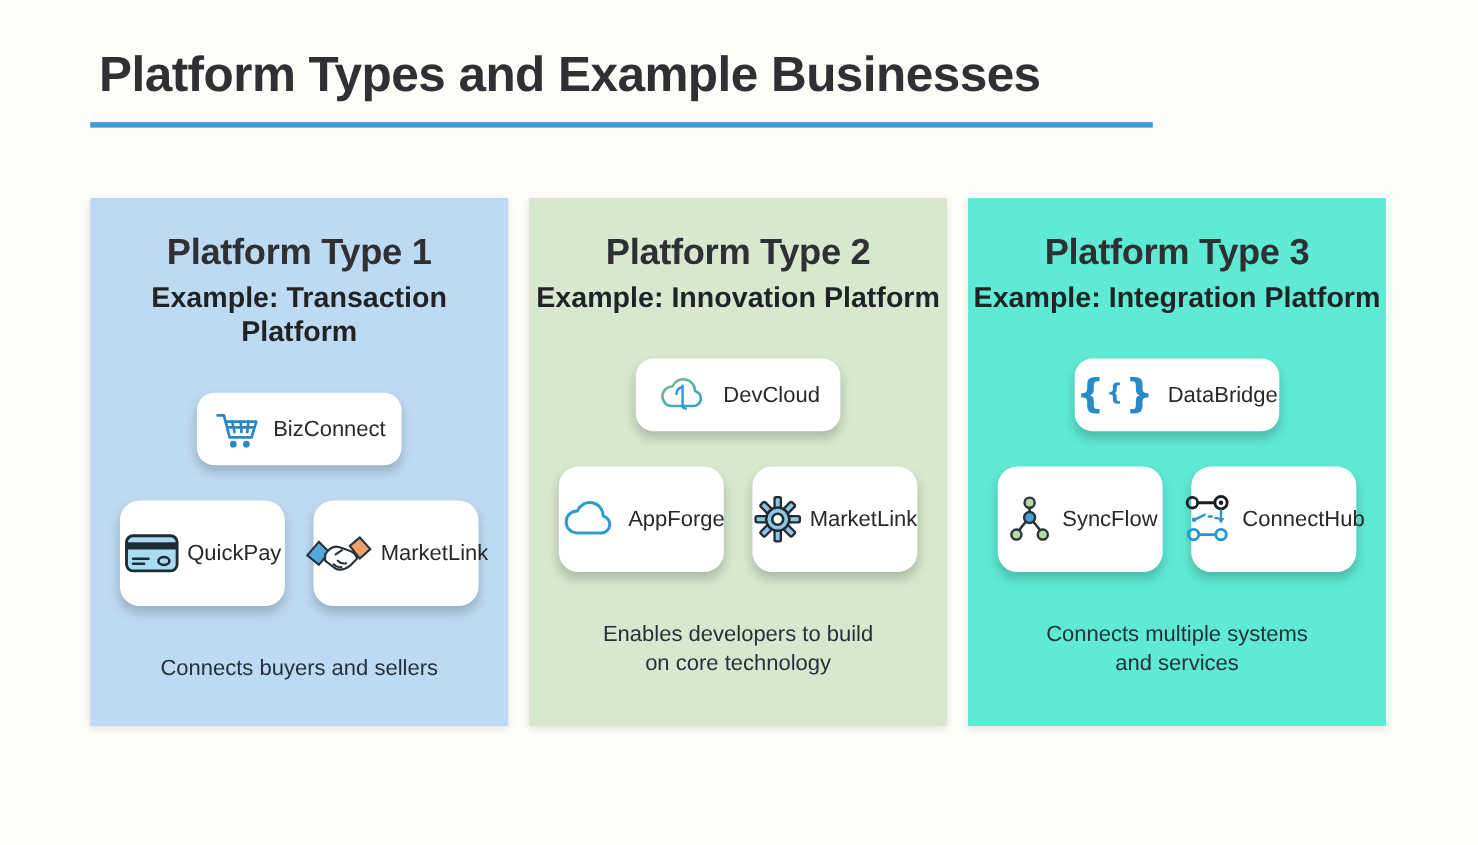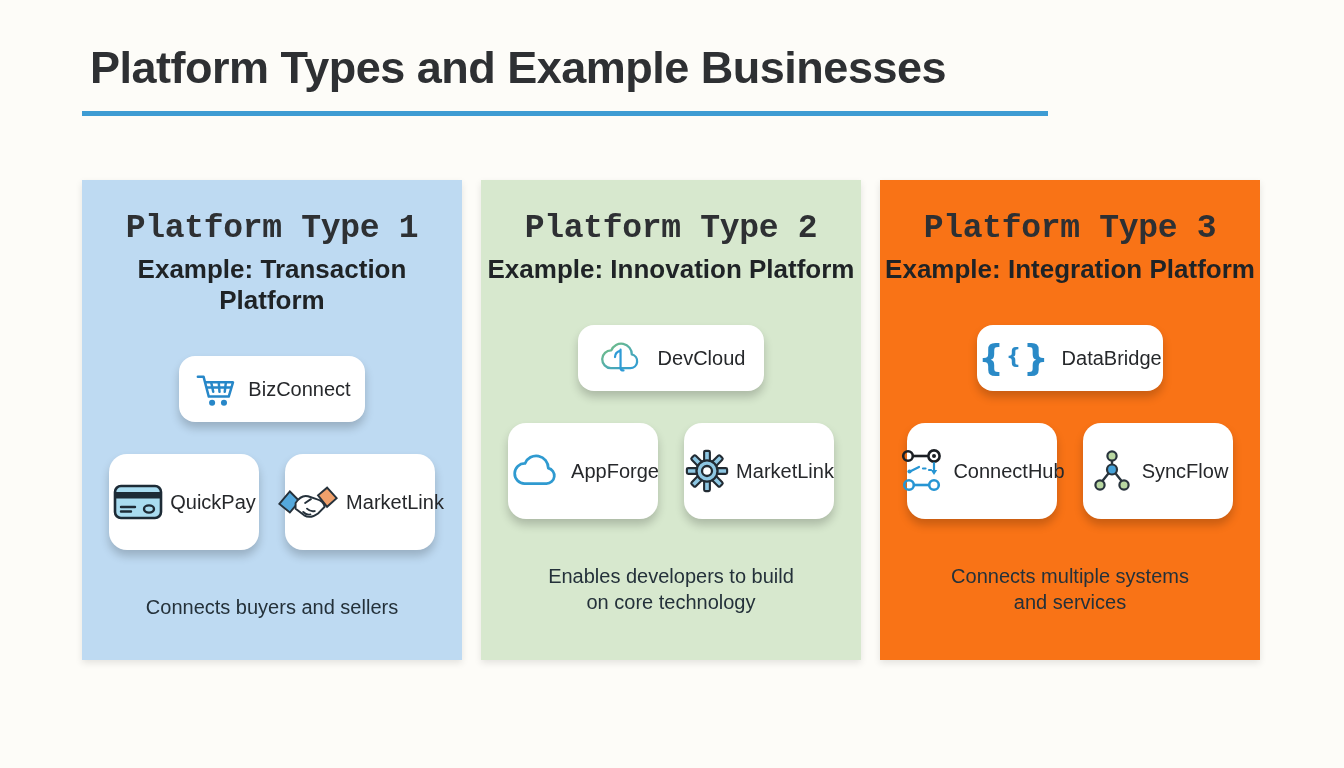--- a/index.html
+++ b/index.html
@@ -24,21 +24,20 @@
   }
   .column {
     width: 380px; height: 480px;
     box-sizing: border-box; padding-top: 30px;
     box-shadow: 0 3px 7px rgba(0,0,0,0.10);
     text-align: center;
   }
   .col-title {
     margin: 0; font-size: 33px; font-weight: 800; color: #2e3033;
     letter-spacing: -0.3px;
-    font-family: Liberation Mono, monospace;
   }
   .col-subtitle {
     margin: 7px 0 0 0; font-size: 26px; font-weight: 600; color: #1f2326;
   }
   .card {
     background: #ffffff;
     box-shadow: 0 6px 10px rgba(0,0,0,0.20);
   }
   .card.featured {
     width: 186px; height: 66px; margin: 40px auto 0 auto;
@@ -171,34 +170,48 @@
           </svg>
         </span>
         <span class="card-label">MarketLink</span>
       </div>
     </div>
 
     <p class="caption">Enables developers to build
 on core technology</p>
   </section>
 
-  <section class="column" style="background: #f97316;">
+  <section class="column" style="background: #5eead4;">
     <h2 class="col-title">Platform Type 3</h2>
     <p class="col-subtitle">Example: Integration Platform</p>
 
     <div class="card featured">
       <span class="braces">
           <span class="bo">{</span>
           <span class="bi">{</span>
           <span class="bo">}</span>
         </span>
       <span class="card-label">DataBridge</span>
     </div>
 
     <div class="card-row">
+      <div class="card small">
+        <span class="icon">
+          <svg width="48" height="46" viewBox="0 0 48 46">
+            <g stroke="#29343d" stroke-width="2.4" fill="none">
+              <path d="M24 21 V8 M24 21 L12 36 M24 21 L36 36"></path>
+            </g>
+            <circle cx="24" cy="8" r="4.6" fill="#b9d8a2" stroke="#29343d" stroke-width="2.2"></circle>
+            <circle cx="12" cy="37" r="4.6" fill="#b9d8a2" stroke="#29343d" stroke-width="2.2"></circle>
+            <circle cx="36" cy="37" r="4.6" fill="#b9d8a2" stroke="#29343d" stroke-width="2.2"></circle>
+            <circle cx="24" cy="21.5" r="5" fill="#45a1d8" stroke="#29343d" stroke-width="2.2"></circle>
+          </svg>
+        </span>
+        <span class="card-label">SyncFlow</span>
+      </div>
       <div class="card small">
         <span class="icon">
           <svg width="48" height="46" viewBox="0 0 48 46">
             <g stroke="#1b1f24" stroke-width="2.6" fill="none">
               <circle cx="9" cy="8" r="4.8"></circle>
               <path d="M14 8 H29"></path>
               <circle cx="35" cy="8" r="5.6"></circle>
             </g>
             <circle cx="35" cy="8" r="2" fill="#1b1f24"></circle>
             <g stroke="#2695d3" stroke-width="2.2" fill="none" stroke-linecap="round">
@@ -211,33 +224,19 @@
             <polygon points="31.8,22 38.2,22 35,27" fill="#2695d3"></polygon>
             <g stroke="#2695d3" stroke-width="2.6" fill="none">
               <circle cx="10" cy="37" r="4.8"></circle>
               <path d="M15 37 H30"></path>
               <circle cx="35" cy="37" r="4.8"></circle>
             </g>
           </svg>
         </span>
         <span class="card-label">ConnectHub</span>
       </div>
-      <div class="card small">
-        <span class="icon">
-          <svg width="48" height="46" viewBox="0 0 48 46">
-            <g stroke="#29343d" stroke-width="2.4" fill="none">
-              <path d="M24 21 V8 M24 21 L12 36 M24 21 L36 36"></path>
-            </g>
-            <circle cx="24" cy="8" r="4.6" fill="#b9d8a2" stroke="#29343d" stroke-width="2.2"></circle>
-            <circle cx="12" cy="37" r="4.6" fill="#b9d8a2" stroke="#29343d" stroke-width="2.2"></circle>
-            <circle cx="36" cy="37" r="4.6" fill="#b9d8a2" stroke="#29343d" stroke-width="2.2"></circle>
-            <circle cx="24" cy="21.5" r="5" fill="#45a1d8" stroke="#29343d" stroke-width="2.2"></circle>
-          </svg>
-        </span>
-        <span class="card-label">SyncFlow</span>
-      </div>
     </div>
 
     <p class="caption">Connects multiple systems
 and services</p>
   </section>
 
 </div>
 
 </body></html>

